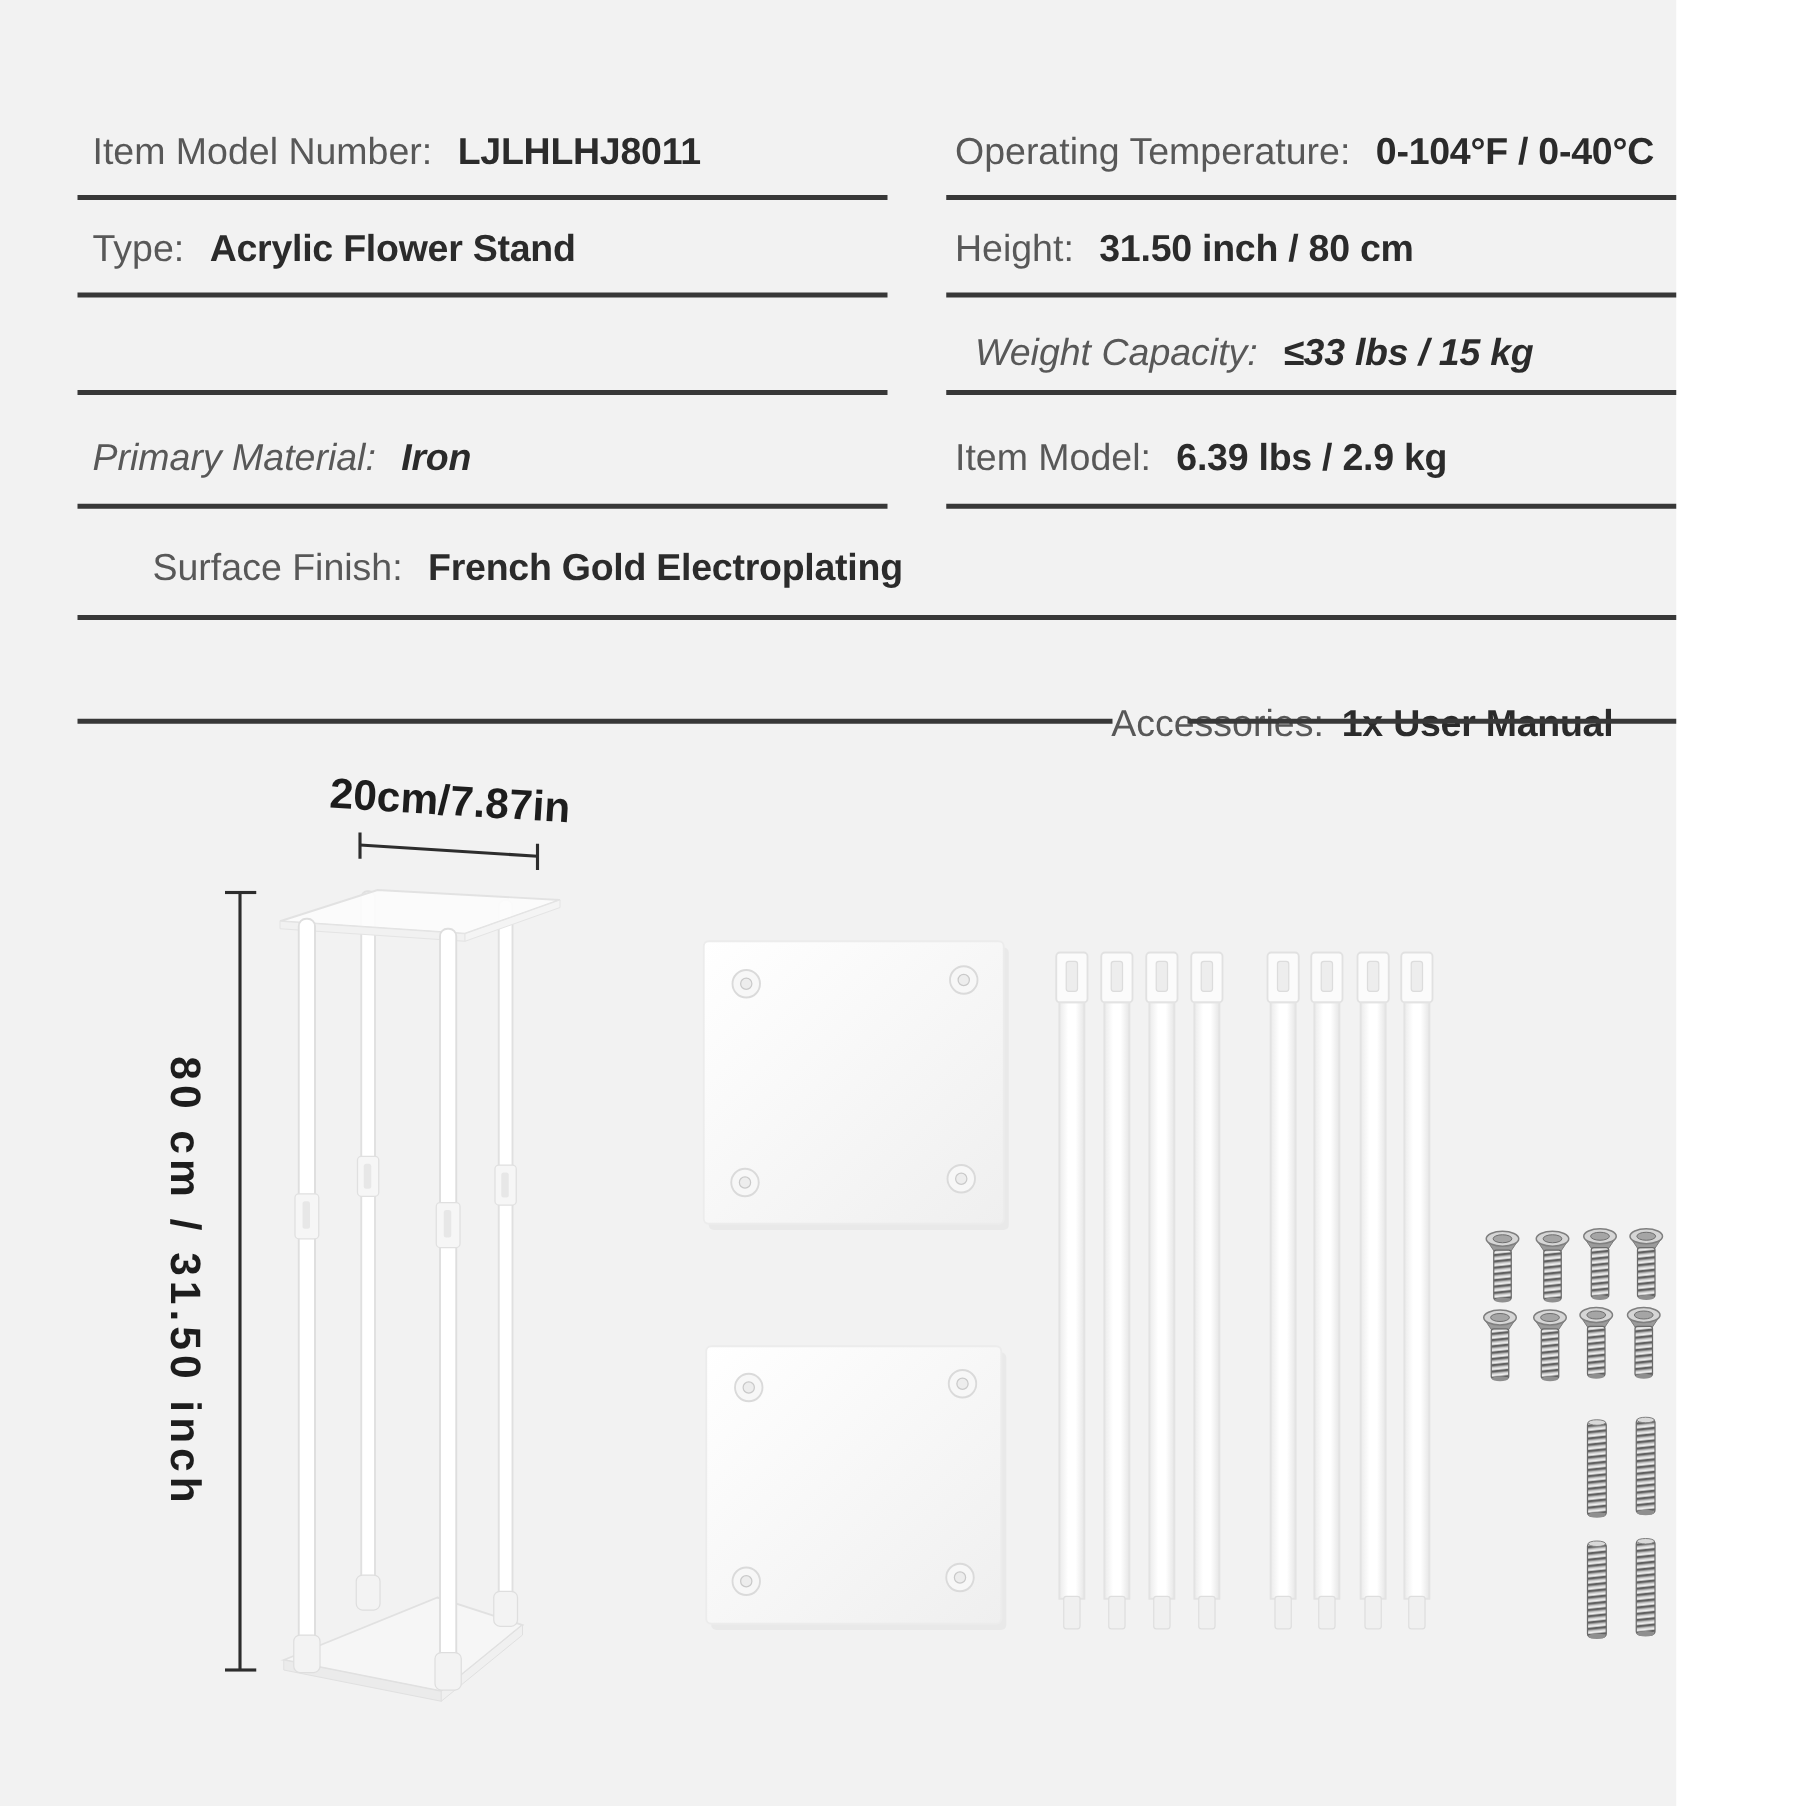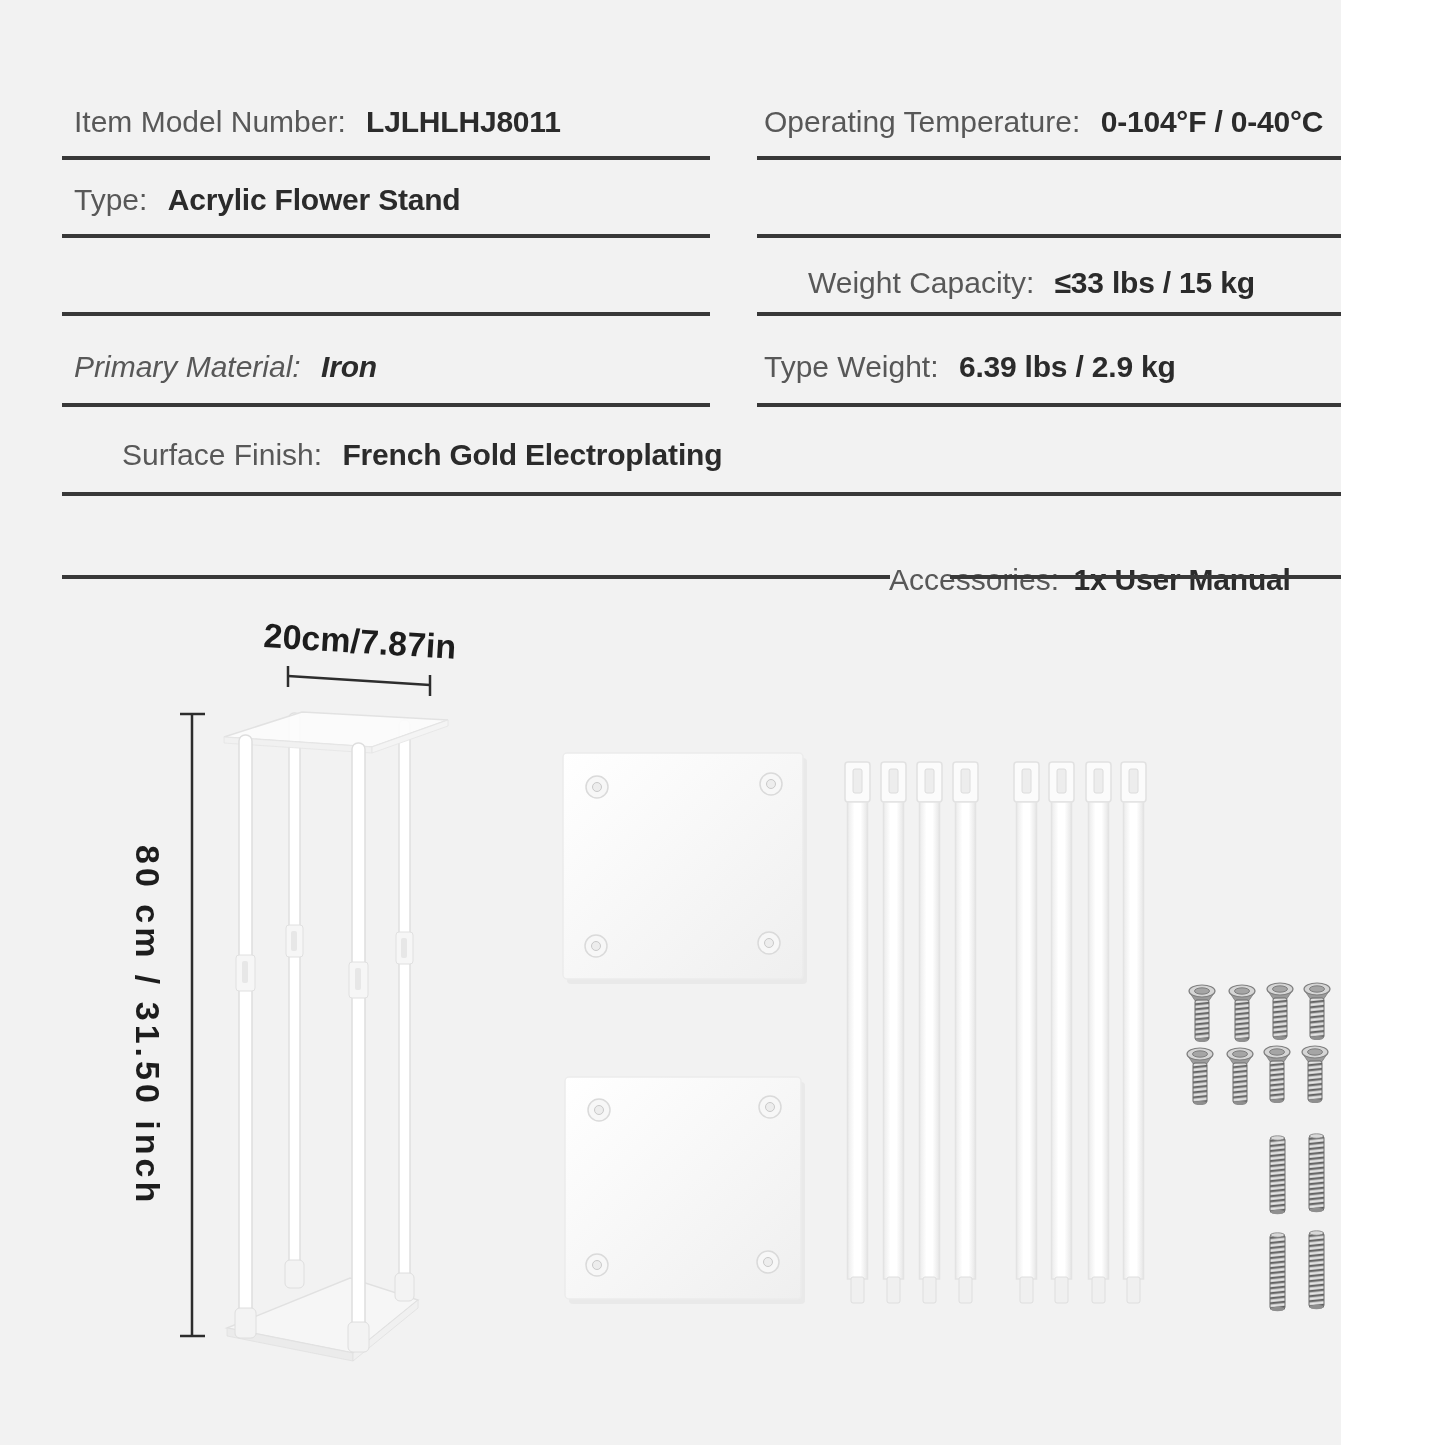--- a/index.html
+++ b/index.html
@@ -56,36 +56,40 @@
     <span class="lbl">Operating Temperature:</span>
     <span class="val">0-104°F / 0-40°C</span>
   </div>
   <div class="hline" style="left:62px;top:156px;width:648px;"></div>
   <div class="hline" style="left:757px;top:156px;width:641px;"></div>
 
   <div class="spec-row" style="left:74px;top:178px;">
     <span class="lbl">Type:</span>
     <span class="val">Acrylic Flower Stand</span>
   </div>
+  <div class="spec-row" style="left:764px;top:178px;">
+    <span class="lbl">Height:</span>
+    <span class="val">31.50 inch / 80 cm</span>
+  </div>
   <div class="hline" style="left:62px;top:234px;width:648px;"></div>
   <div class="hline" style="left:757px;top:234px;width:641px;"></div>
 
-  <div class="spec-row" style="left:808px;top:261px;">
+  <div class="spec-row" style="left:780px;top:261px;font-style:italic;">
     <span class="lbl">Weight Capacity:</span>
     <span class="val">≤33 lbs / 15 kg</span>
   </div>
   <div class="hline" style="left:62px;top:312px;width:648px;"></div>
   <div class="hline" style="left:757px;top:312px;width:641px;"></div>
 
   <div class="spec-row" style="left:74px;top:345px;font-style:italic;">
     <span class="lbl">Primary Material:</span>
     <span class="val">Iron</span>
   </div>
   <div class="spec-row" style="left:764px;top:345px;">
-    <span class="lbl">Type Weight:</span>
+    <span class="lbl">Item Model:</span>
     <span class="val">6.39 lbs / 2.9 kg</span>
   </div>
   <div class="hline" style="left:62px;top:403px;width:648px;"></div>
   <div class="hline" style="left:757px;top:403px;width:641px;"></div>
 
   <div class="spec-row" style="left:74px;top:433px;margin-left:48px;">
     <span class="lbl">Surface Finish:</span>
     <span class="val">French Gold Electroplating</span>
   </div>
   <div class="hline" style="left:62px;top:492px;width:1336px;"></div>

